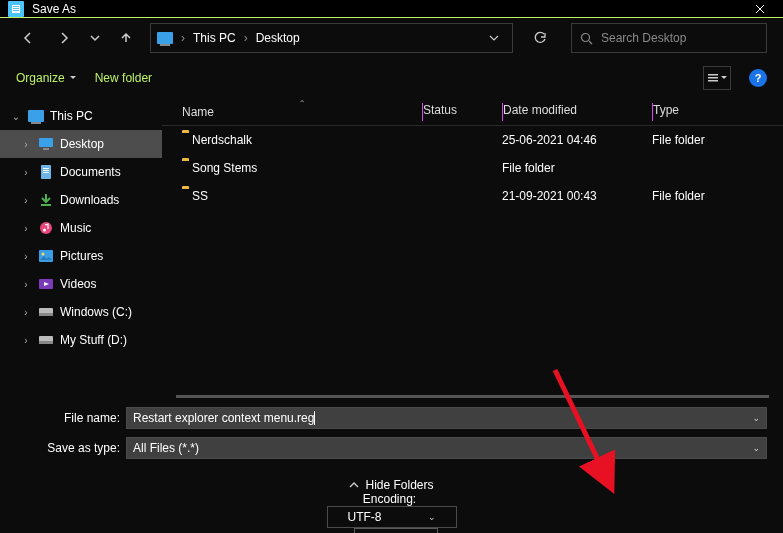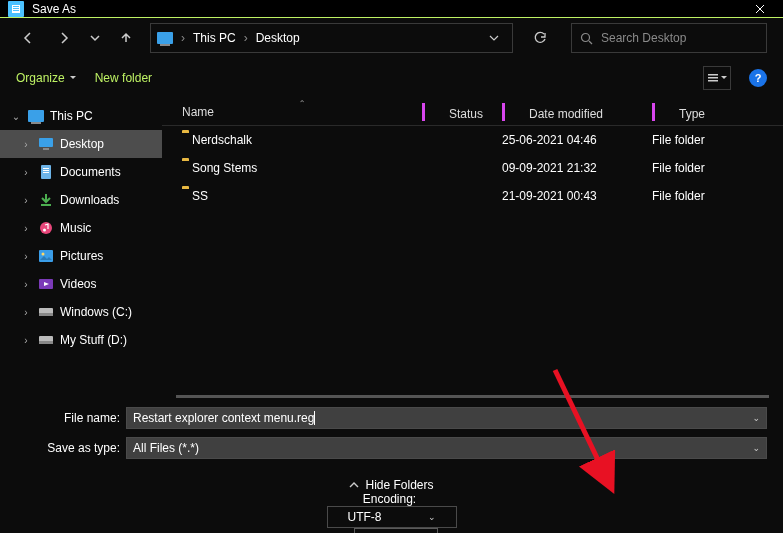--- a/index.html
+++ b/index.html
@@ -42,21 +42,21 @@
   .tree-item.selected { background: #4d4d4d; }
   .chev { width: 12px; display: inline-flex; justify-content:center; color:#aaa; font-size:10px;}
   .ficon { width: 16px; height: 16px; display: inline-flex; align-items:center; justify-content:center;}
 
   .listpane { flex: 1; position: relative; }
   .list-head { display: flex; height: 28px; align-items: center; border-bottom: 1px solid #2a2a2a; padding-left: 20px; color: #ddd; font-size: 12px;}
   .col-name { width: 240px; position:relative;}
   .col-status { width: 80px; }
   .col-date { width: 150px; }
   .col-type { flex: 1; }
-  .hdiv{border-left:3px solid #d946ef;padding-left:24px;height:18px;display:flex;align-items:flex-end;}
+  .hdiv{border-left:1px solid #d946ef;padding-left:0;height:18px;display:flex;align-items:flex-start;}
   .sort-ind{position:absolute;top:-6px;left:50%;transform:translateX(-50%);font-size:8px;color:#aaa;}
   .list-row { display: flex; height: 28px; align-items: center; padding-left: 20px; }
   .folder-glyph { width: 16px; height: 12px; background: #ffd66b; border-radius: 1px 1px 1px 1px; position:relative; margin-right:10px;}
   .folder-glyph::before{content:"";position:absolute;top:-3px;left:0;width:7px;height:3px;background:#e8b842;border-radius:1px 1px 0 0;}
   .listpane .hscroll{position:absolute;bottom:0;left:14px;right:14px;height:3px;background:#555;}
 
   
   .fields { padding: 8px 16px 0 16px; }
   .frow { display: flex; align-items: center; height: 24px; margin-bottom: 6px; }
   .flabel { width: 110px; text-align: right; padding-right: 6px; font-size: 12px; }
@@ -283,21 +283,20 @@
     </div>
     <div class="list-row">
       <div class="col-name"><span class="folder-glyph"></span><span>Nerdschalk</span></div>
       <div class="col-status"></div>
       <div class="col-date">25-06-2021 04:46</div>
       <div class="col-type">File folder</div>
     </div>
     <div class="list-row">
       <div class="col-name"><span class="folder-glyph"></span><span>Song Stems</span></div>
       <div class="col-status"></div>
-      <div class="col-date">09-09-2021 21:32</div>
       <div class="col-type">File folder</div>
     </div>
     <div class="list-row">
       <div class="col-name"><span class="folder-glyph"></span><span>SS</span></div>
       <div class="col-status"></div>
       <div class="col-date">21-09-2021 00:43</div>
       <div class="col-type">File folder</div>
     </div>
     <div class="hscroll"></div>
   </div>

